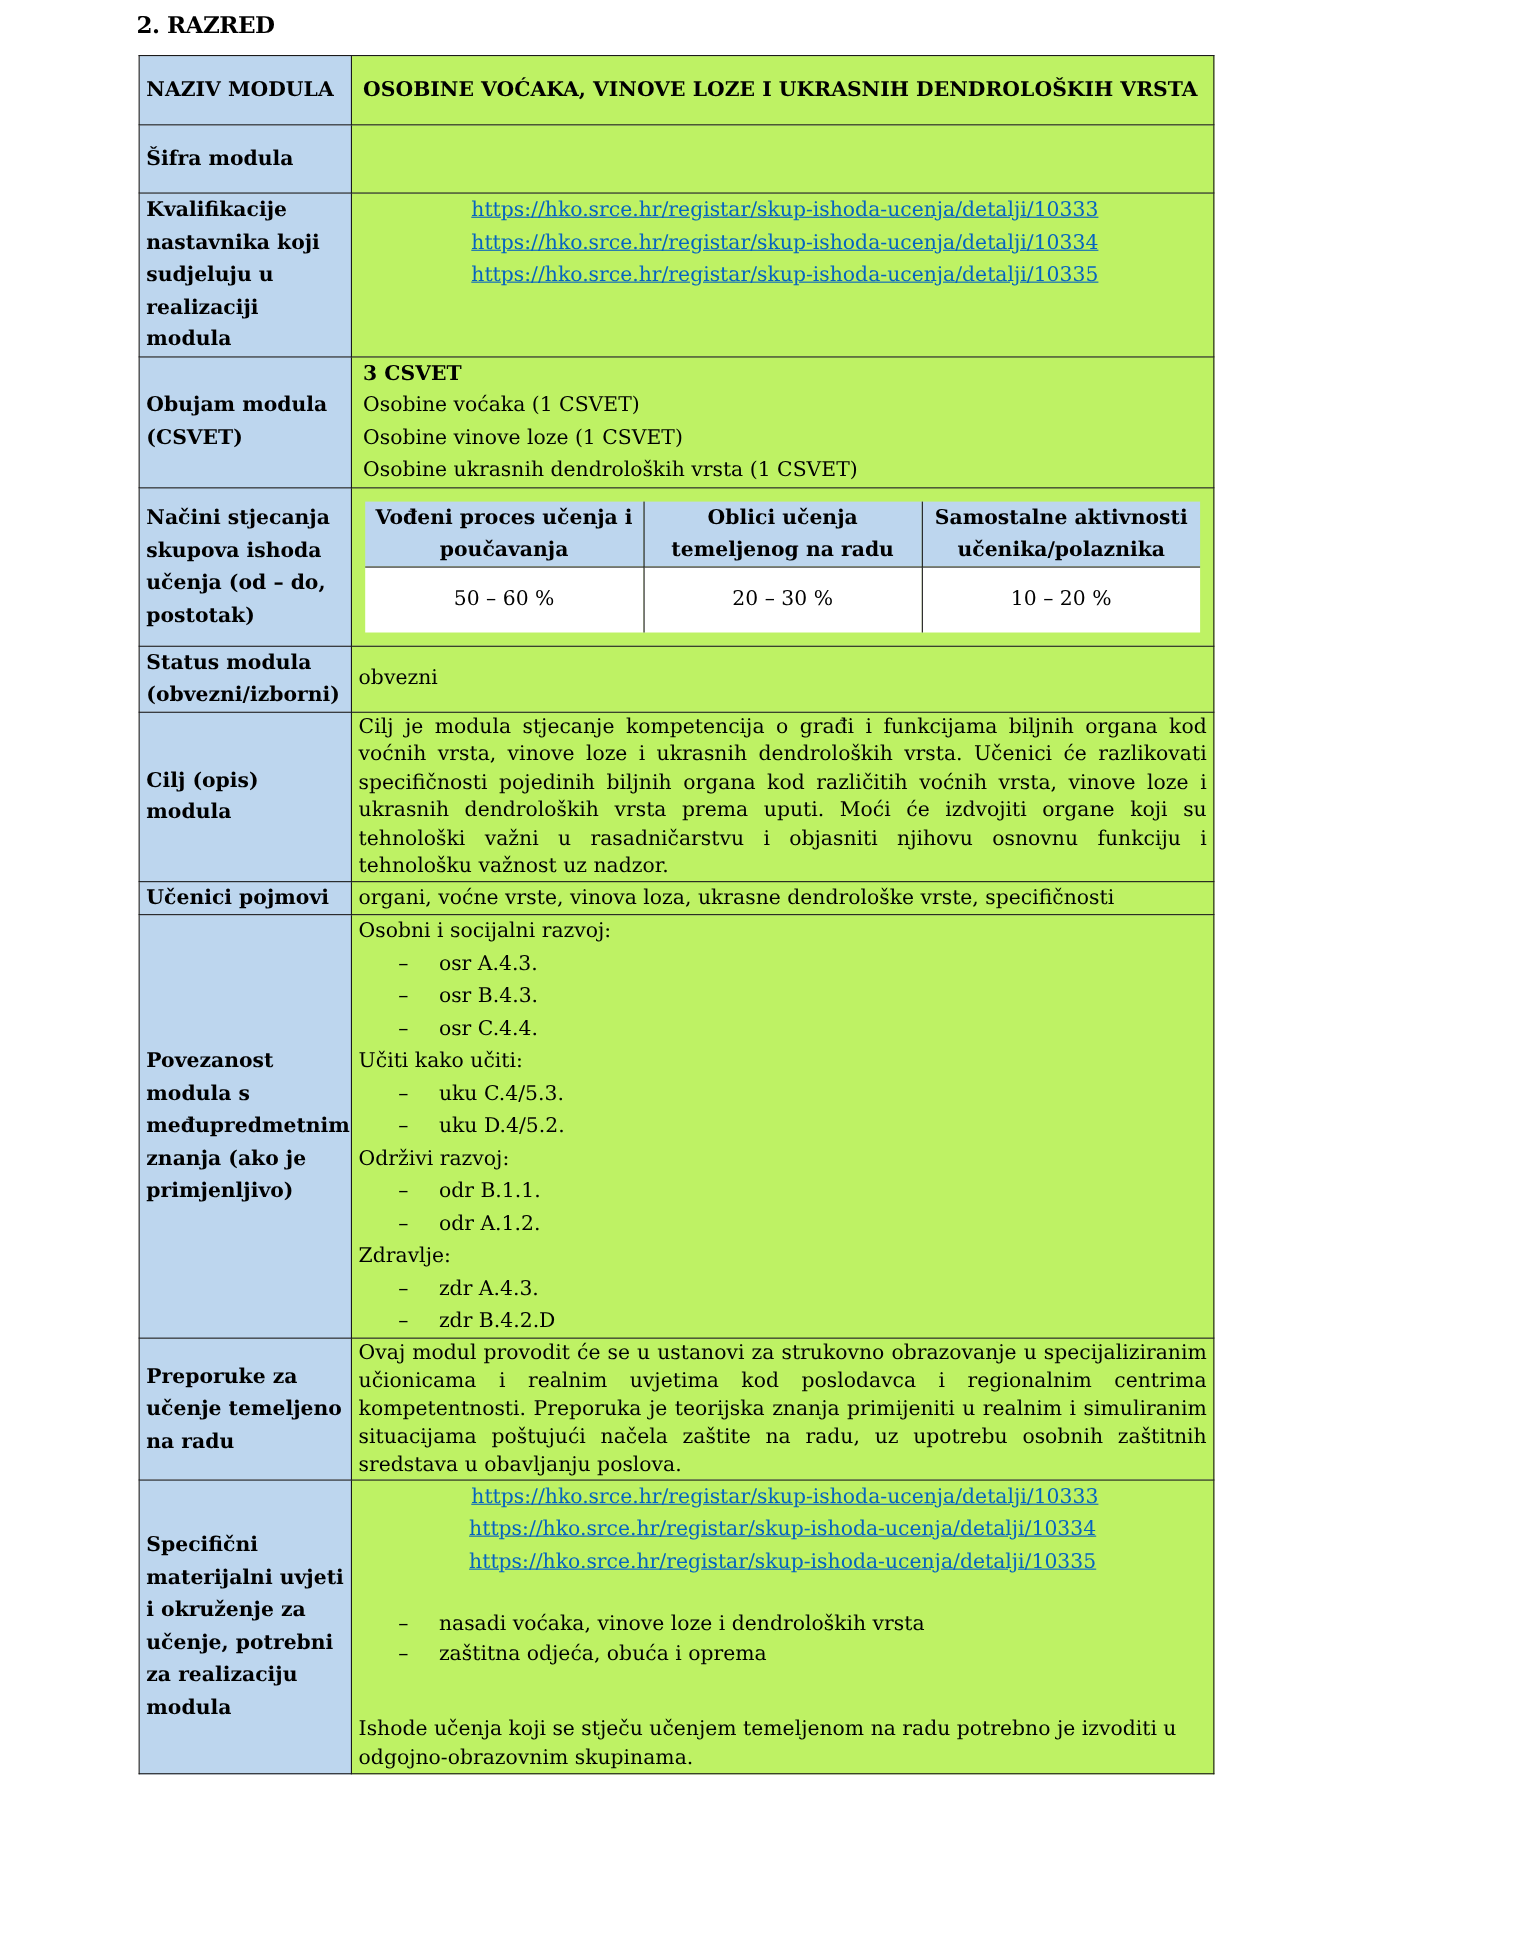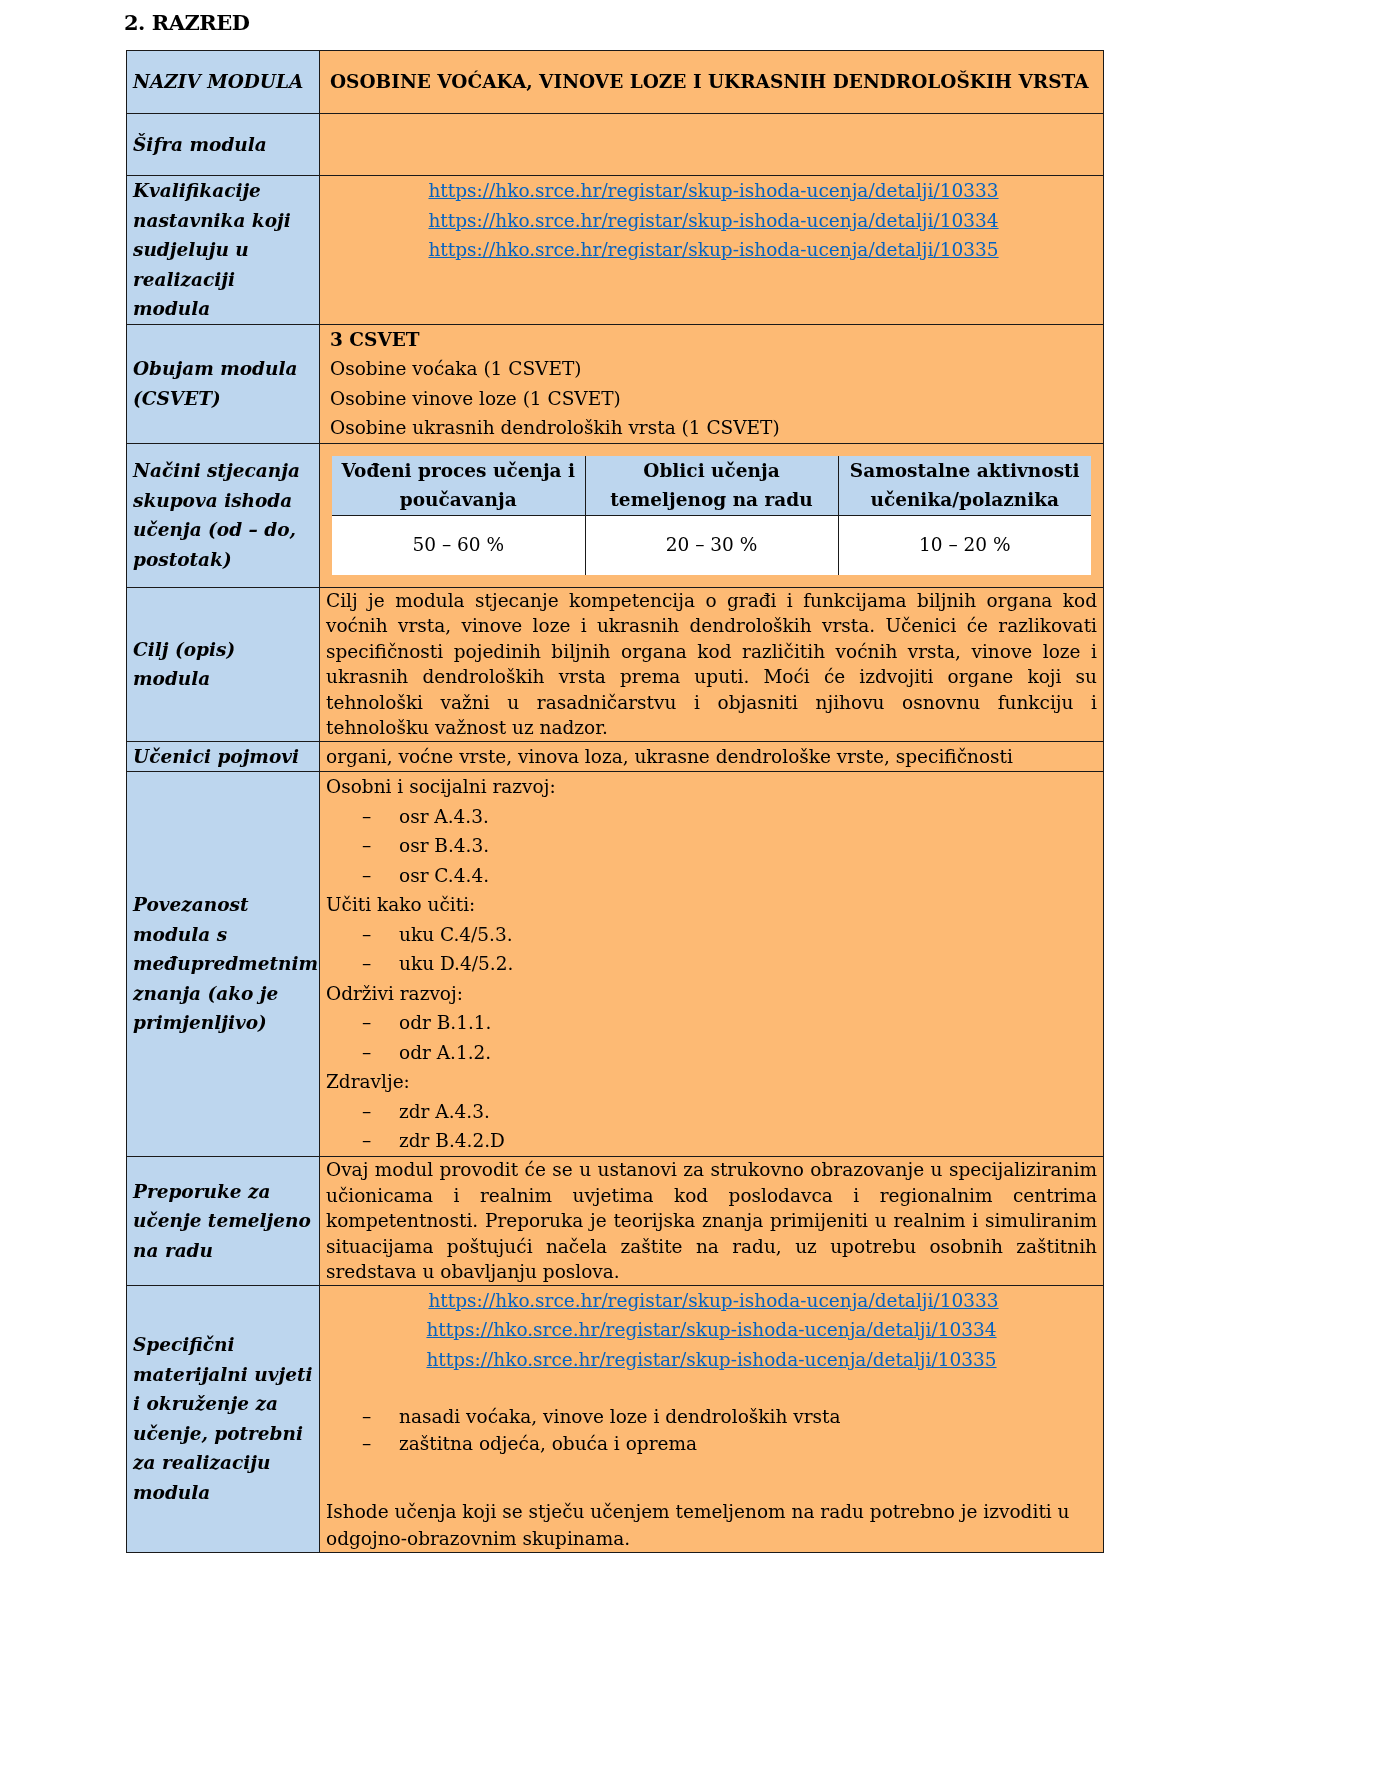--- a/index.html
+++ b/index.html
@@ -17,23 +17,22 @@
       position: absolute; left: 126px; top: 50px;
       width: 978px; border-collapse: collapse; table-layout: fixed;
       font-size: 18.5px; line-height: 29.5px;
     }
     table.mod td {
       border: 1.5px solid #1a1a1a; vertical-align: middle; padding: 0 6px;
     }
     td.lbl {
       width: 180px; background: #bdd6ee; font-weight: bold;
       padding: 0 6px 0 7px;
-      font-style: italic;
     }
-    td.val { background: #fdba74; }
+    td.val { background: #bef264; }
     .pad10 { padding-left: 10px !important; }
     a.lnk { color: #0563c1; text-decoration: underline; display: block; text-align: center; }
     .bold { font-weight: bold; }
     .sub { width: 100%; border-collapse: collapse; table-layout: fixed; }
     .sub td { border: 1.5px solid #1a1a1a; text-align: center; padding: 0 4px; }
     .sub tr.hdr td { background: #bdd6ee; font-weight: bold; height: 59px; }
     .sub tr.vals td { background: #fff; height: 59px; margin-top: 28px; }
     td.subwrap { padding: 12px !important; }
     .just { text-align: justify; }
     .grp { line-height: 29.5px; }
@@ -84,20 +83,24 @@
           <td style="border-top:none;border-right:none">Samostalne aktivnosti učenika/polaznika</td>
         </tr>
         <tr class="vals">
           <td style="border-bottom:none;border-left:none">50 – 60 %</td>
           <td style="border-bottom:none">20 – 30 %</td>
           <td style="border-bottom:none;border-right:none">10 – 20 %</td>
         </tr>
       </tbody>
           </table>
     </td>
+  </tr>
+  <tr style="height:60px">
+    <td class="lbl">Status modula (obvezni/izborni)</td>
+    <td class="val">obvezni</td>
   </tr>
   <tr style="height:136px">
     <td class="lbl">Cilj (opis) modula</td>
     <td class="val just" style="line-height:25.5px">Cilj je modula stjecanje kompetencija o građi i funkcijama biljnih organa kod voćnih vrsta, vinove loze i ukrasnih dendroloških vrsta. Učenici će razlikovati specifičnosti pojedinih biljnih organa kod različitih voćnih vrsta, vinove loze i ukrasnih dendroloških vrsta prema uputi. Moći će izdvojiti organe koji su tehnološki važni u rasadničarstvu i objasniti njihovu osnovnu funkciju i tehnološku važnost uz nadzor.</td>
   </tr>
   <tr style="height:30px">
     <td class="lbl">Učenici pojmovi</td>
     <td class="val">organi, voćne vrste, vinova loza, ukrasne dendrološke vrste, specifičnosti</td>
   </tr>
   <tr style="height:385px">

